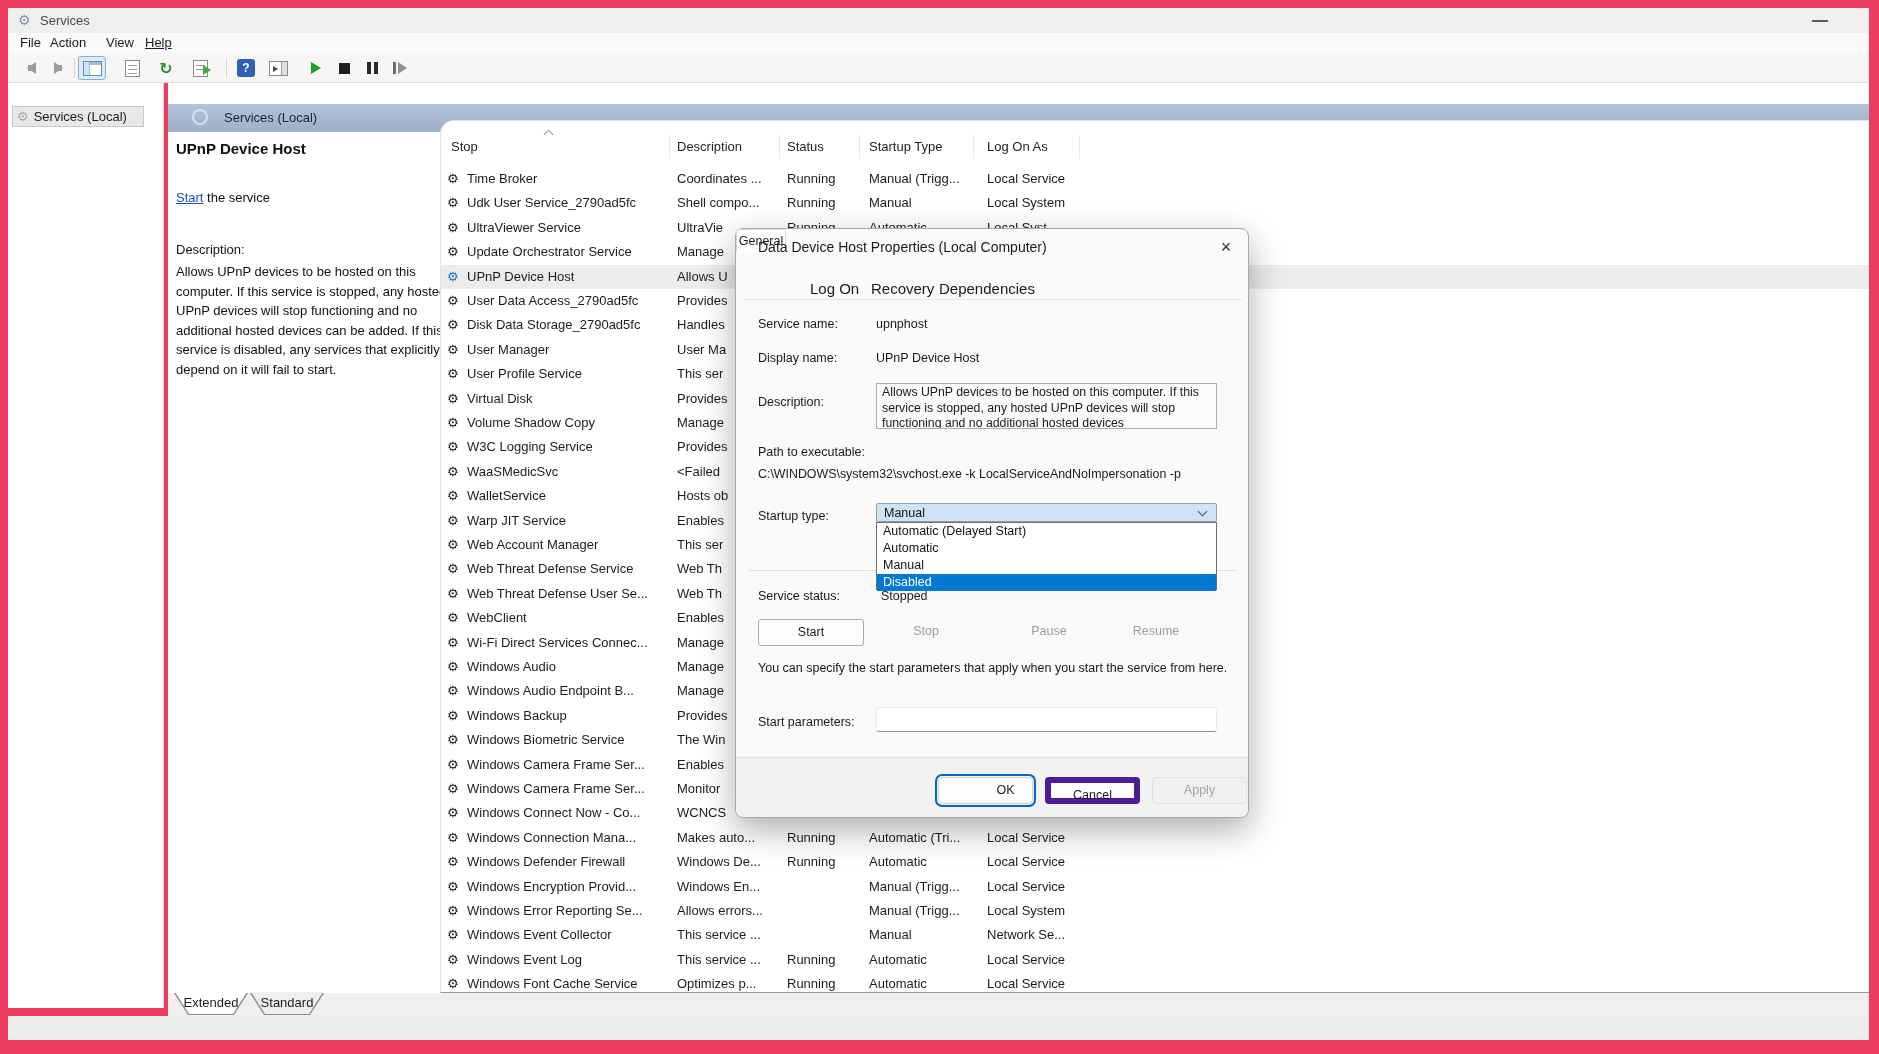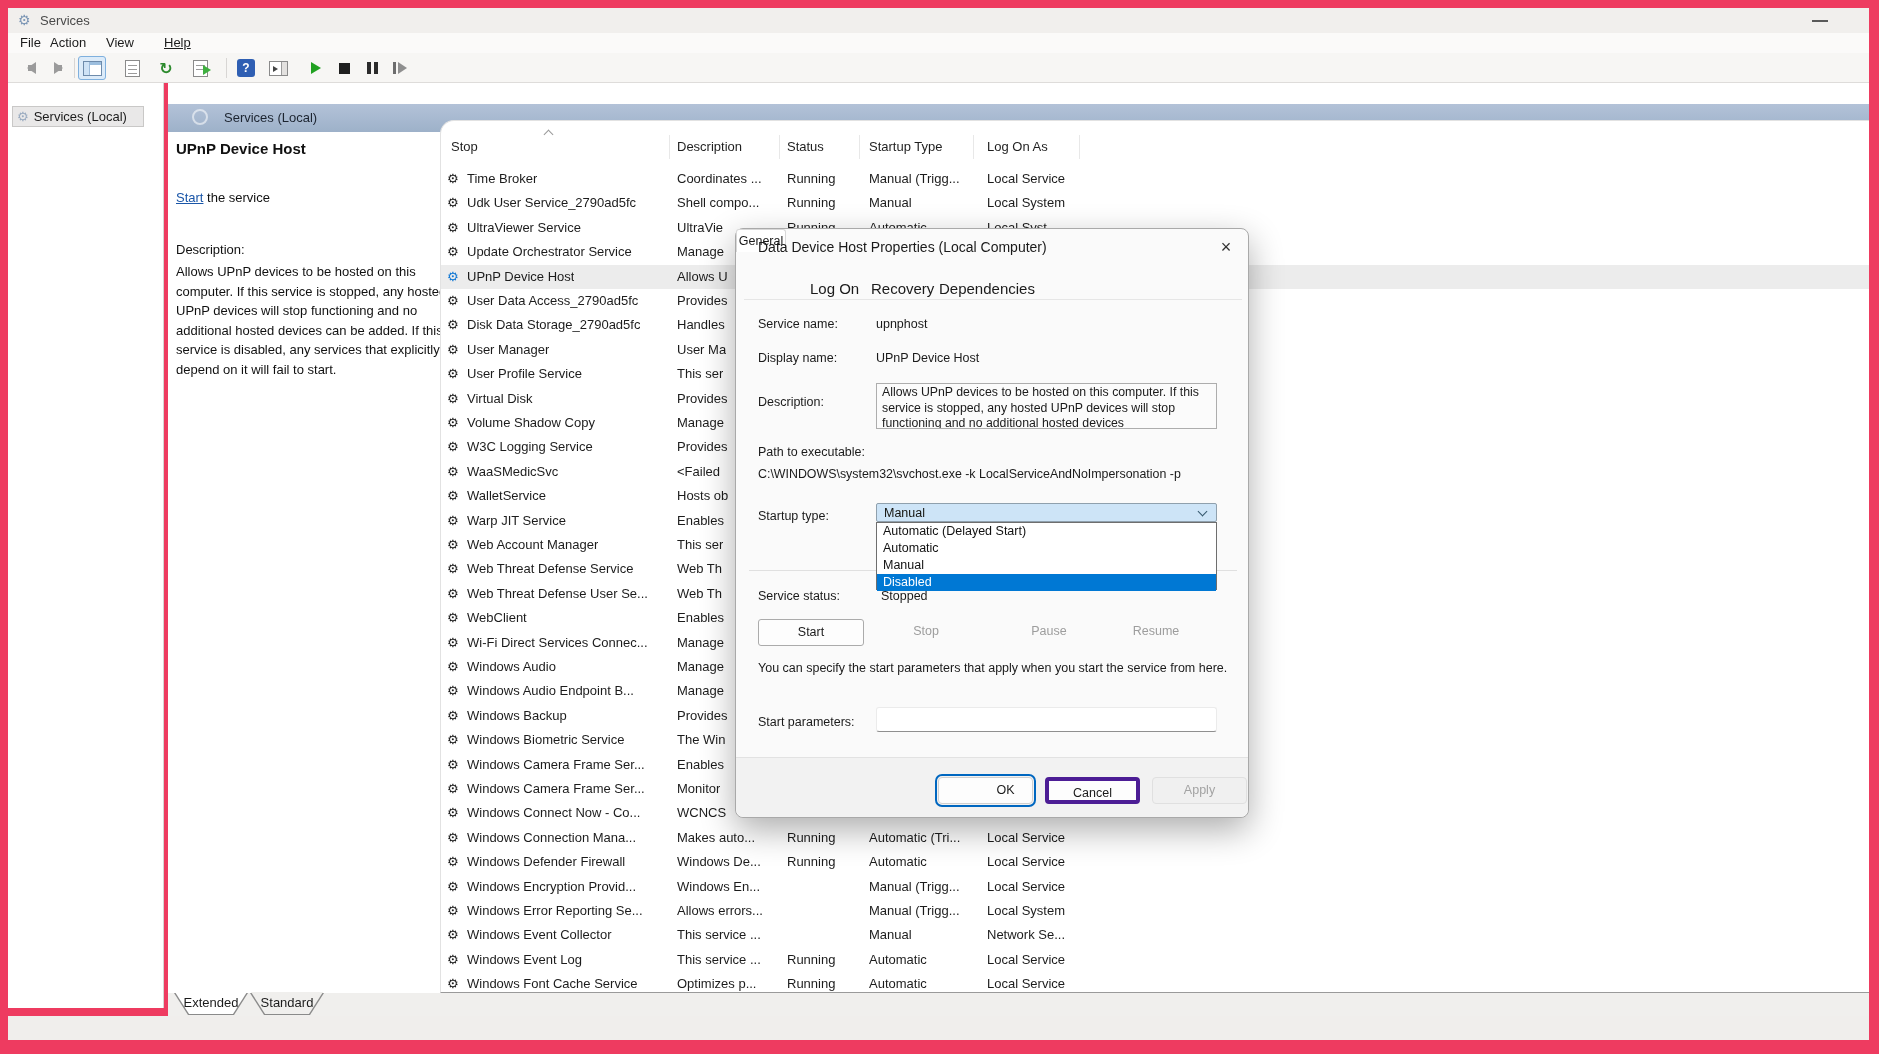--- a/index.html
+++ b/index.html
@@ -98,39 +98,39 @@
   .dd-opt{position:absolute;left:0;right:0;height:17px;font-size:12.5px;color:#111;padding:1px 0 0 6px;}
   .dd-opt.sel{background:#0078d4;color:#fff;}
   .dlg-sep{left:13px;top:341px;width:488px;height:1px;background:#e0e0e0;}
   .btn-start{left:22px;top:390px;width:106px;height:27px;background:#fdfdfd;border:1px solid #ababab;border-radius:3px;font-size:12.5px;color:#1a1a1a;text-align:center;padding-top:5px;}
   .btn-dis{position:absolute;top:395px;width:106px;font-size:12.5px;color:#9d9d9d;text-align:center;}
   .dlg-note{left:22px;top:430px;width:478px;font-size:12.5px;line-height:18px;color:#1a1a1a;}
   .param-input{left:140px;top:478px;width:341px;height:25px;background:#fff;border:1px solid #ebebeb;border-bottom:1.4px solid #8f8f8f;border-radius:3px;}
   .dlg-bottom{left:0px;top:528px;width:512px;height:60px;background:#f2f2f2;border-top:1px solid #e2e2e2;border-radius:0 0 8px 8px;}
   .dlg-btn{position:absolute;top:548px;width:95px;height:27px;border-radius:4px;font-size:12.5px;text-align:center;padding-top:5px;}
   .btn-ok{left:202px;background:#fdfdfd;border:1px solid #d0d0d0;color:#1a1a1a;outline:2px solid #0067c0;outline-offset:1px;padding-left:40px;}
-  .btn-cancel{left:309px;background:#fdfdfd;border:4px solid #4c1d95;color:#1a1a1a;}
+  .btn-cancel{left:309px;background:#fdfdfd;border:6px solid #4c1d95;color:#1a1a1a;}
   .btn-apply{left:416px;background:#f0f0f0;border:1px solid #e0e0e0;color:#a3a3a3;}
 </style>
 </head>
 <body>
 
 <div class="frame">
 
   <div class="abs titlebar"></div>
   <div class="abs app-gear">⚙</div>
   <div class="abs title-text">Services</div>
   <div class="abs min-btn"></div>
 
   <div class="abs menubar">
       <div id="menu-items">
         <span class="menu-item" style="left: 8px;">File</span>
         <span class="menu-item" style="left: 38px;">Action</span>
         <span class="menu-item" style="left: 94px;">View</span>
-        <span class="menu-item" style="left: 152px; text-decoration: underline;">Help</span>
+        <span class="menu-item" style="left: 133px; text-decoration: underline;">Help</span>
       </div>
     </div>
 
   <div class="abs toolbar">
     <div class="tb" style="left:12px">
         <span class="nav-tail"></span>
         <span class="nav-arrow nav-left" style="margin-left:-8px"></span>
       </div>
     <div class="tb" style="left:38px">
         <span class="nav-arrow nav-right"></span>

